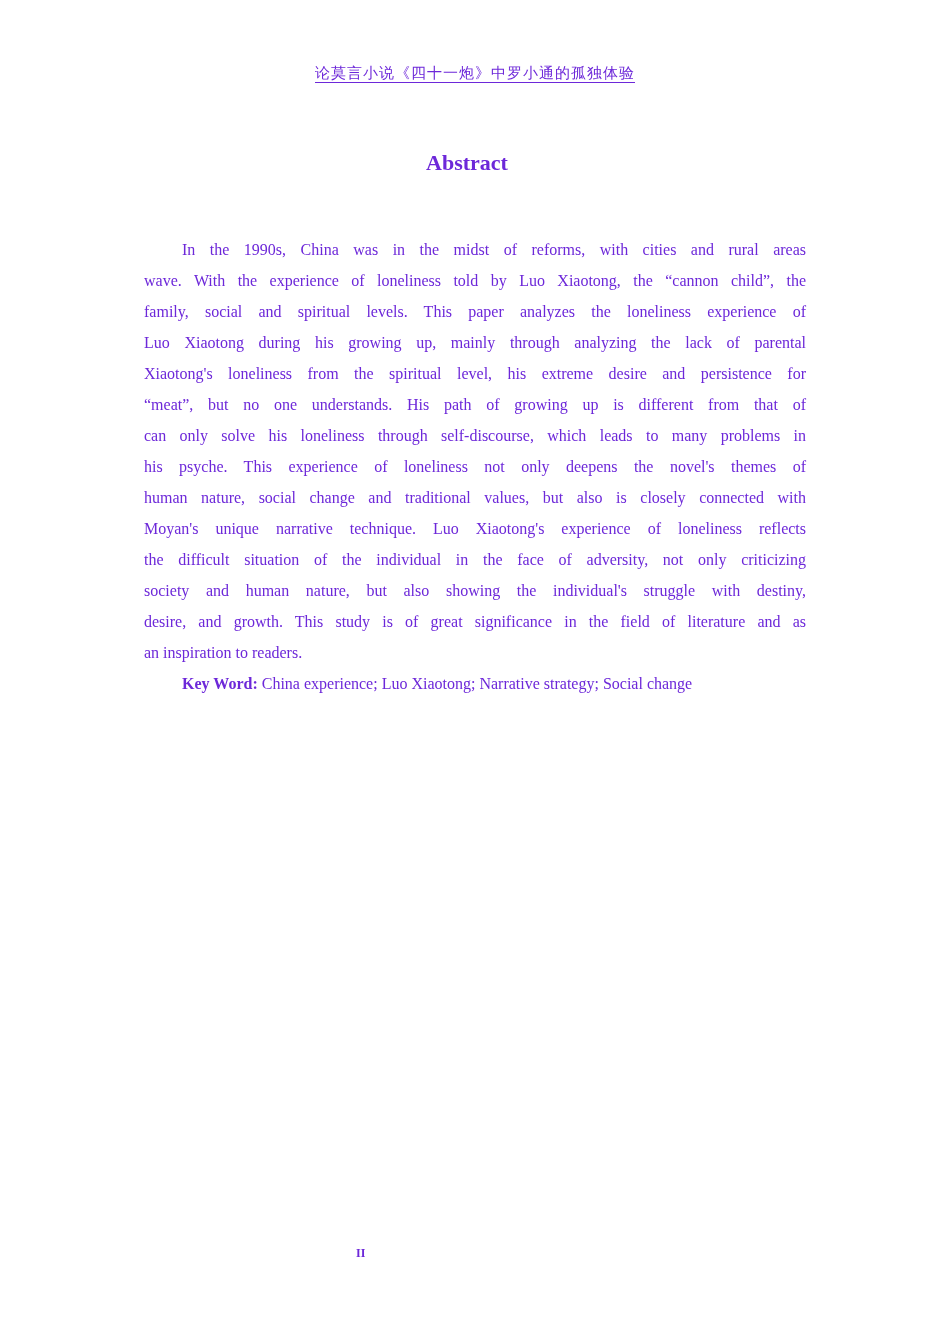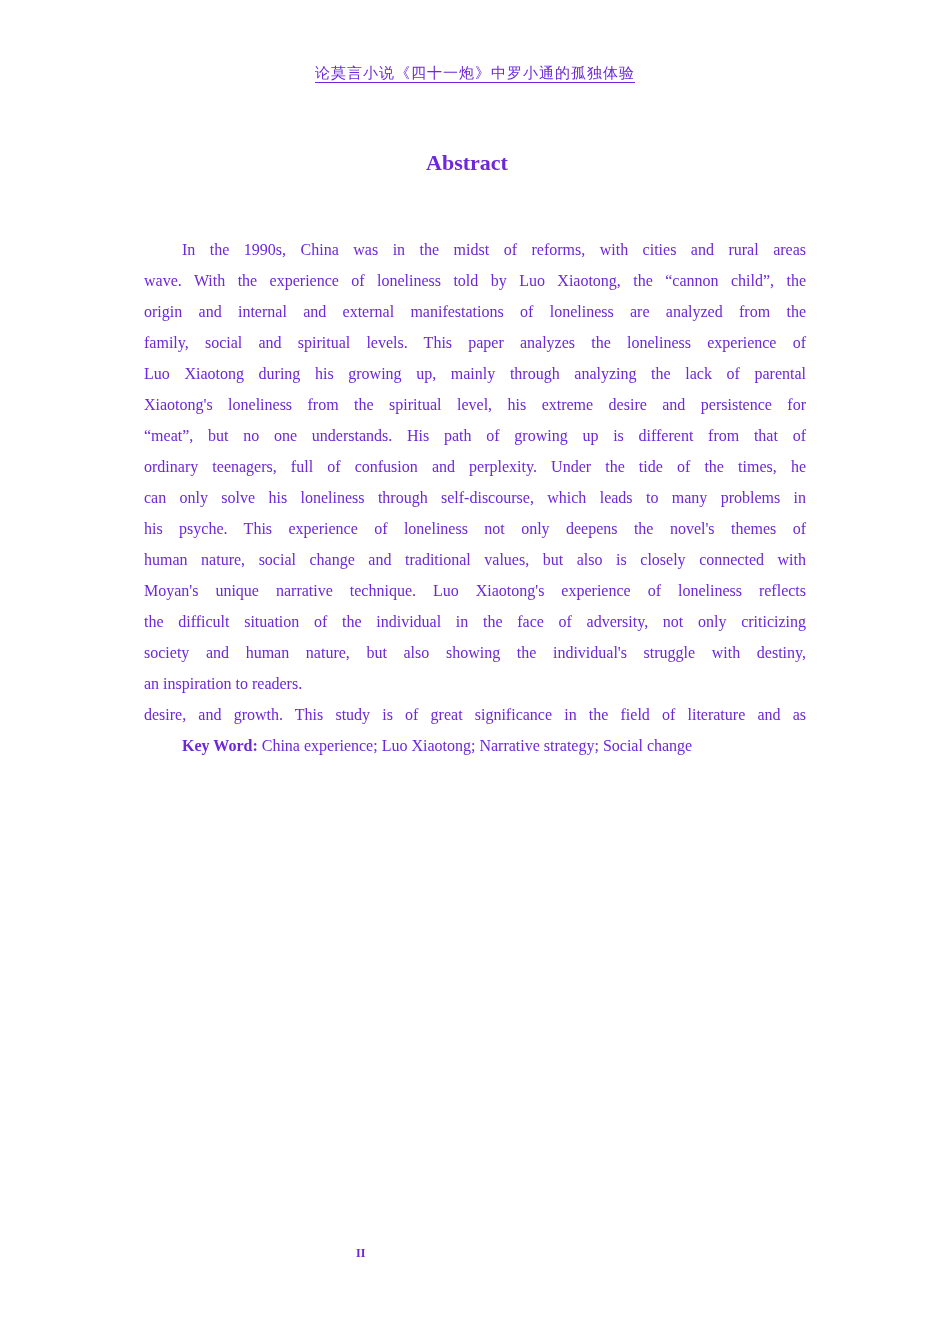--- a/index.html
+++ b/index.html
@@ -71,34 +71,32 @@
   <div class="header-line">
     <span class="underlined">论莫言小说《四十一炮》中罗小通的孤独体验</span>
   </div>
 
   <h1 class="abstract-title" style="margin:0;">Abstract</h1>
 
   <div class="body-text">
     <div>
         <div class="jline first">In the 1990s, China was in the midst of reforms, with cities and rural areas</div>
         <div class="jline">wave. With the experience of loneliness told by Luo Xiaotong, the “cannon child”, the</div>
-        <div class="jline">origin and internal and external manifestations of loneliness are analyzed from the</div>
         <div class="jline">family, social and spiritual levels. This paper analyzes the loneliness experience of</div>
         <div class="jline">Luo Xiaotong during his growing up, mainly through analyzing the lack of parental</div>
         <div class="jline">Xiaotong's loneliness from the spiritual level, his extreme desire and persistence for</div>
         <div class="jline">“meat”, but no one understands. His path of growing up is different from that of</div>
-        <div class="jline">ordinary teenagers, full of confusion and perplexity. Under the tide of the times, he</div>
         <div class="jline">can only solve his loneliness through self-discourse, which leads to many problems in</div>
         <div class="jline">his psyche. This experience of loneliness not only deepens the novel's themes of</div>
         <div class="jline">human nature, social change and traditional values, but also is closely connected with</div>
         <div class="jline">Moyan's unique narrative technique. Luo Xiaotong's experience of loneliness reflects</div>
         <div class="jline">the difficult situation of the individual in the face of adversity, not only criticizing</div>
         <div class="jline">society and human nature, but also showing the individual's struggle with destiny,</div>
+        <div class="jline">desire, and growth. This study is of great significance in the field of literature and as</div>
         <div class="jline last">an inspiration to readers.</div>
-        <div class="jline">desire, and growth. This study is of great significance in the field of literature and as</div>
       </div>
 
     <div class="keywords-line">
       <span class="kw-label">Key Word:</span><span> China experience; Luo Xiaotong; Narrative strategy; Social change</span>
     </div>
   </div>
 
   <div class="page-number">II</div>
 
 </div>

